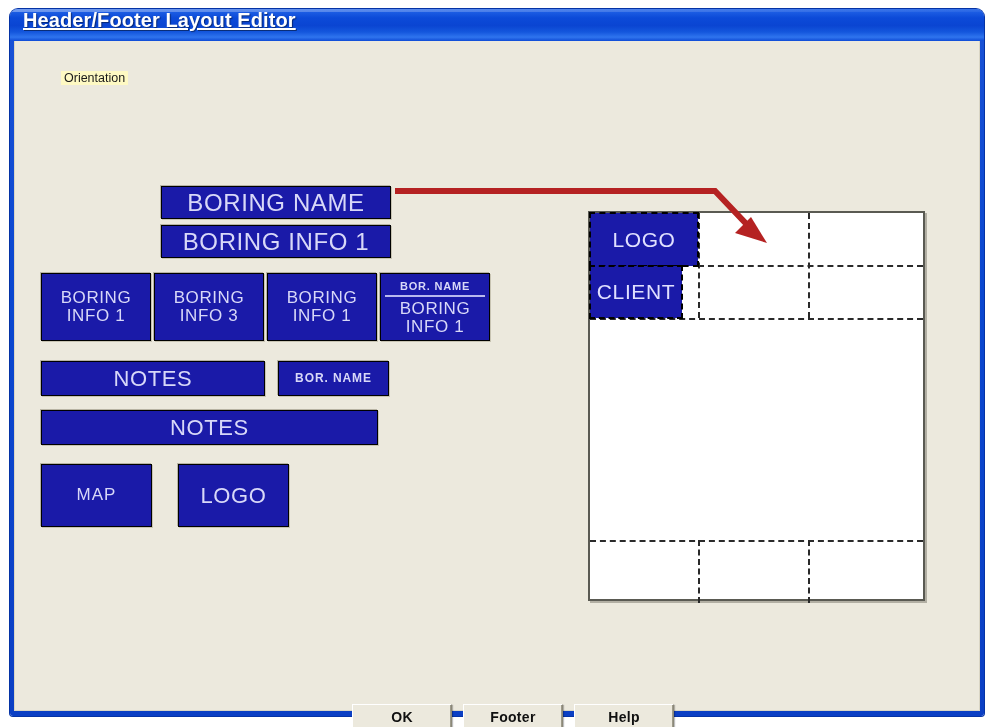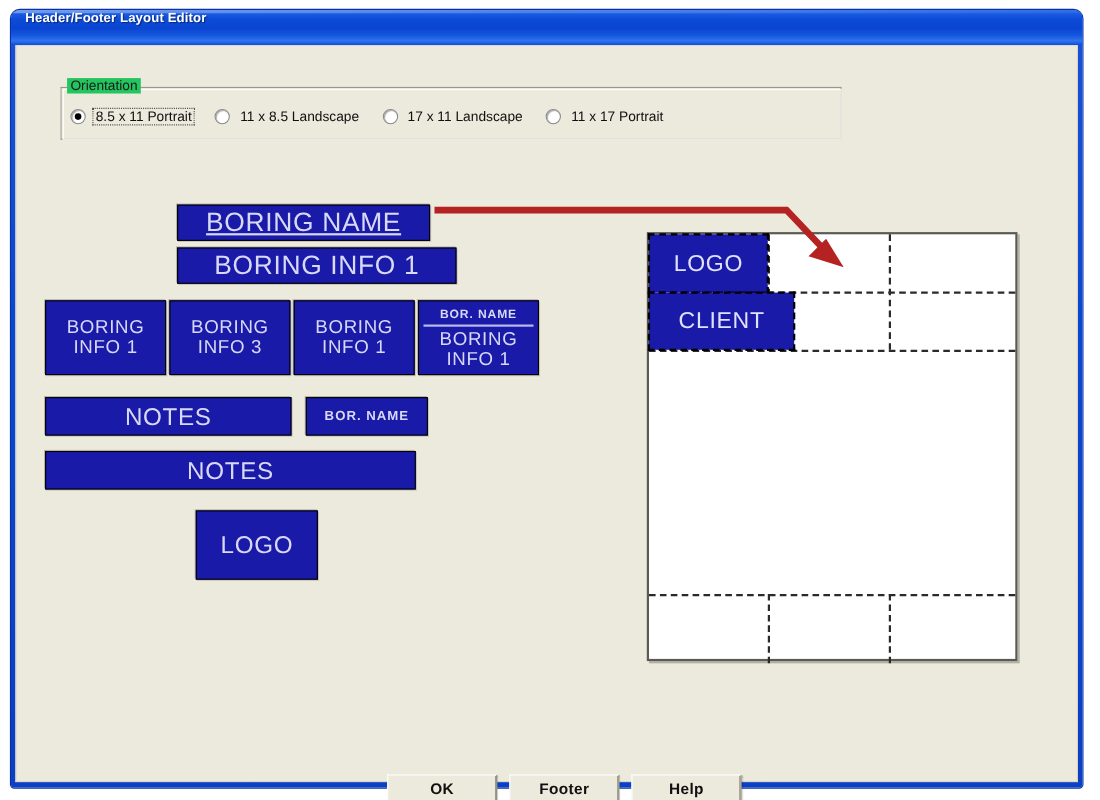--- a/index.html
+++ b/index.html
@@ -49,26 +49,27 @@
     position: absolute;
     left: 0; right: 0; top: 0;
     height: 3px;
     background: linear-gradient(to right, rgba(255,255,255,0.35), rgba(255,255,255,0.05));
     border-radius: 8px 8px 0 0;
   }
   #title-text {
     position: absolute;
     left: 13px;
     top: 0;
-    font-size: 12px;
+    font-size: 20px;
     font-weight: bold;
     color: #ffffff;
     letter-spacing: 0.1px;
     text-shadow: 1px 1px 1px rgba(0,0,0,0.45);
     white-space: nowrap;
+    text-decoration: underline;
   }
 
   
   #client {
     position: absolute;
     left: 4px;
     top: 32px;
     width: 966px;
     height: 670px;
     background: #ece9dd;
@@ -92,21 +93,21 @@
     content: "";
     position: absolute;
     left: 1px; top: 1px; right: -1px; bottom: -1px;
     border: 1px solid #ffffff;
     pointer-events: none;
   }
   #orientation-legend {
     position: absolute;
     left: 46px;
     top: 30px;
-    background: #22c55e;
+    background: #fef9c3;
     padding: 0 3px;
     font-size: 12.5px;
     color: #1a1a1a;
     z-index: 3;
     white-space: nowrap;
   }
   .radio-row {
     position: absolute;
     left: 8px;
     top: 18px;
@@ -161,22 +162,22 @@
     flex-direction: column;
     align-items: center;
     justify-content: center;
     text-align: center;
     font-family: "Liberation Sans", sans-serif;
     letter-spacing: 0.6px;
     overflow: hidden;
   }
   .blk .ln { line-height: 1.08; white-space: nowrap; }
 
-  #blk-boring-name  { left: 146px; top: 145px; width: 230px; height: 33px; font-size: 24px; text-decoration: underline; }
-  #blk-boring-info1 { left: 146px; top: 184px; width: 254px; height: 33px; font-size: 24px; }
+  #blk-boring-name  { left: 146px; top: 145px; width: 230px; height: 33px; font-size: 24px; }
+  #blk-boring-info1 { left: 146px; top: 184px; width: 230px; height: 33px; font-size: 24px; }
 
   #blk-info-1 { left: 26px;  top: 232px; width: 110px; height: 68px; font-size: 17px; }
   #blk-info-2 { left: 139px; top: 232px; width: 110px; height: 68px; font-size: 17px; }
   #blk-info-3 { left: 252px; top: 232px; width: 110px; height: 68px; font-size: 17px; }
   #blk-info-combo { left: 365px; top: 232px; width: 110px; height: 68px; }
 
   #blk-info-combo .combo-top {
     font-size: 11px;
     font-weight: bold;
     letter-spacing: 0.8px;
@@ -242,21 +243,21 @@
     display: flex;
     align-items: center;
     justify-content: center;
     font-family: "Liberation Sans", sans-serif;
     letter-spacing: 0.6px;
     font-size: 21px;
     outline: 2px dashed #000000;
     outline-offset: -1px;
   }
   #pblk-logo   { left: 0px; top: 0px;  width: 108px; height: 53px; }
-  #pblk-client { left: 0px; top: 53px; width: 132px; height: 52px; }
+  #pblk-client { left: 0px; top: 53px; width: 92px; height: 52px; }
 
   
   #arrow-svg {
     position: absolute;
     left: 380px;
     top: 140px;
     width: 390px;
     height: 80px;
     pointer-events: none;
   }
@@ -289,45 +290,20 @@
 <body>
 
 <div id="window">
 
   <div id="titlebar">
     <div id="title-text">Header/Footer Layout Editor</div>
   </div>
 
   <div id="client">
 
-    <div id="orientation-group">
-      <div class="radio-row">
-
-        <div class="radio-item selected">
-          <span class="radio-dot"></span>
-          <span class="radio-label">8.5 x 11 Portrait</span>
-        </div>
-
-        <div class="radio-item">
-          <span class="radio-dot"></span>
-          <span class="radio-label">11 x 8.5 Landscape</span>
-        </div>
-
-        <div class="radio-item">
-          <span class="radio-dot"></span>
-          <span class="radio-label">17 x 11 Landscape</span>
-        </div>
-
-        <div class="radio-item">
-          <span class="radio-dot"></span>
-          <span class="radio-label">11 x 17 Portrait</span>
-        </div>
-
-      </div>
-    </div>
     <div id="orientation-legend">Orientation</div>
 
     <div class="blk" id="blk-boring-name">
       <span class="ln">BORING NAME</span>
     </div>
 
     <div class="blk" id="blk-boring-info1">
       <span class="ln">BORING INFO 1</span>
     </div>
 
@@ -358,20 +334,23 @@
     </div>
 
     <div class="blk" id="blk-bor-name-s">
       <span class="ln">BOR. NAME</span>
     </div>
 
     <div class="blk" id="blk-notes-2">
       <span class="ln">NOTES</span>
     </div>
 
+    <div class="blk" id="blk-map">
+      <span class="ln">MAP</span>
+    </div>
 
     <div class="blk" id="blk-logo">
       <span class="ln">LOGO</span>
     </div>
 
     <div id="preview-page">
       <div class="dash-h" id="ph-line-1"></div>
       <div class="dash-h" id="ph-line-2"></div>
       <div class="dash-h" id="ph-line-3"></div>
       <div class="dash-v" id="pv-line-1"></div>

